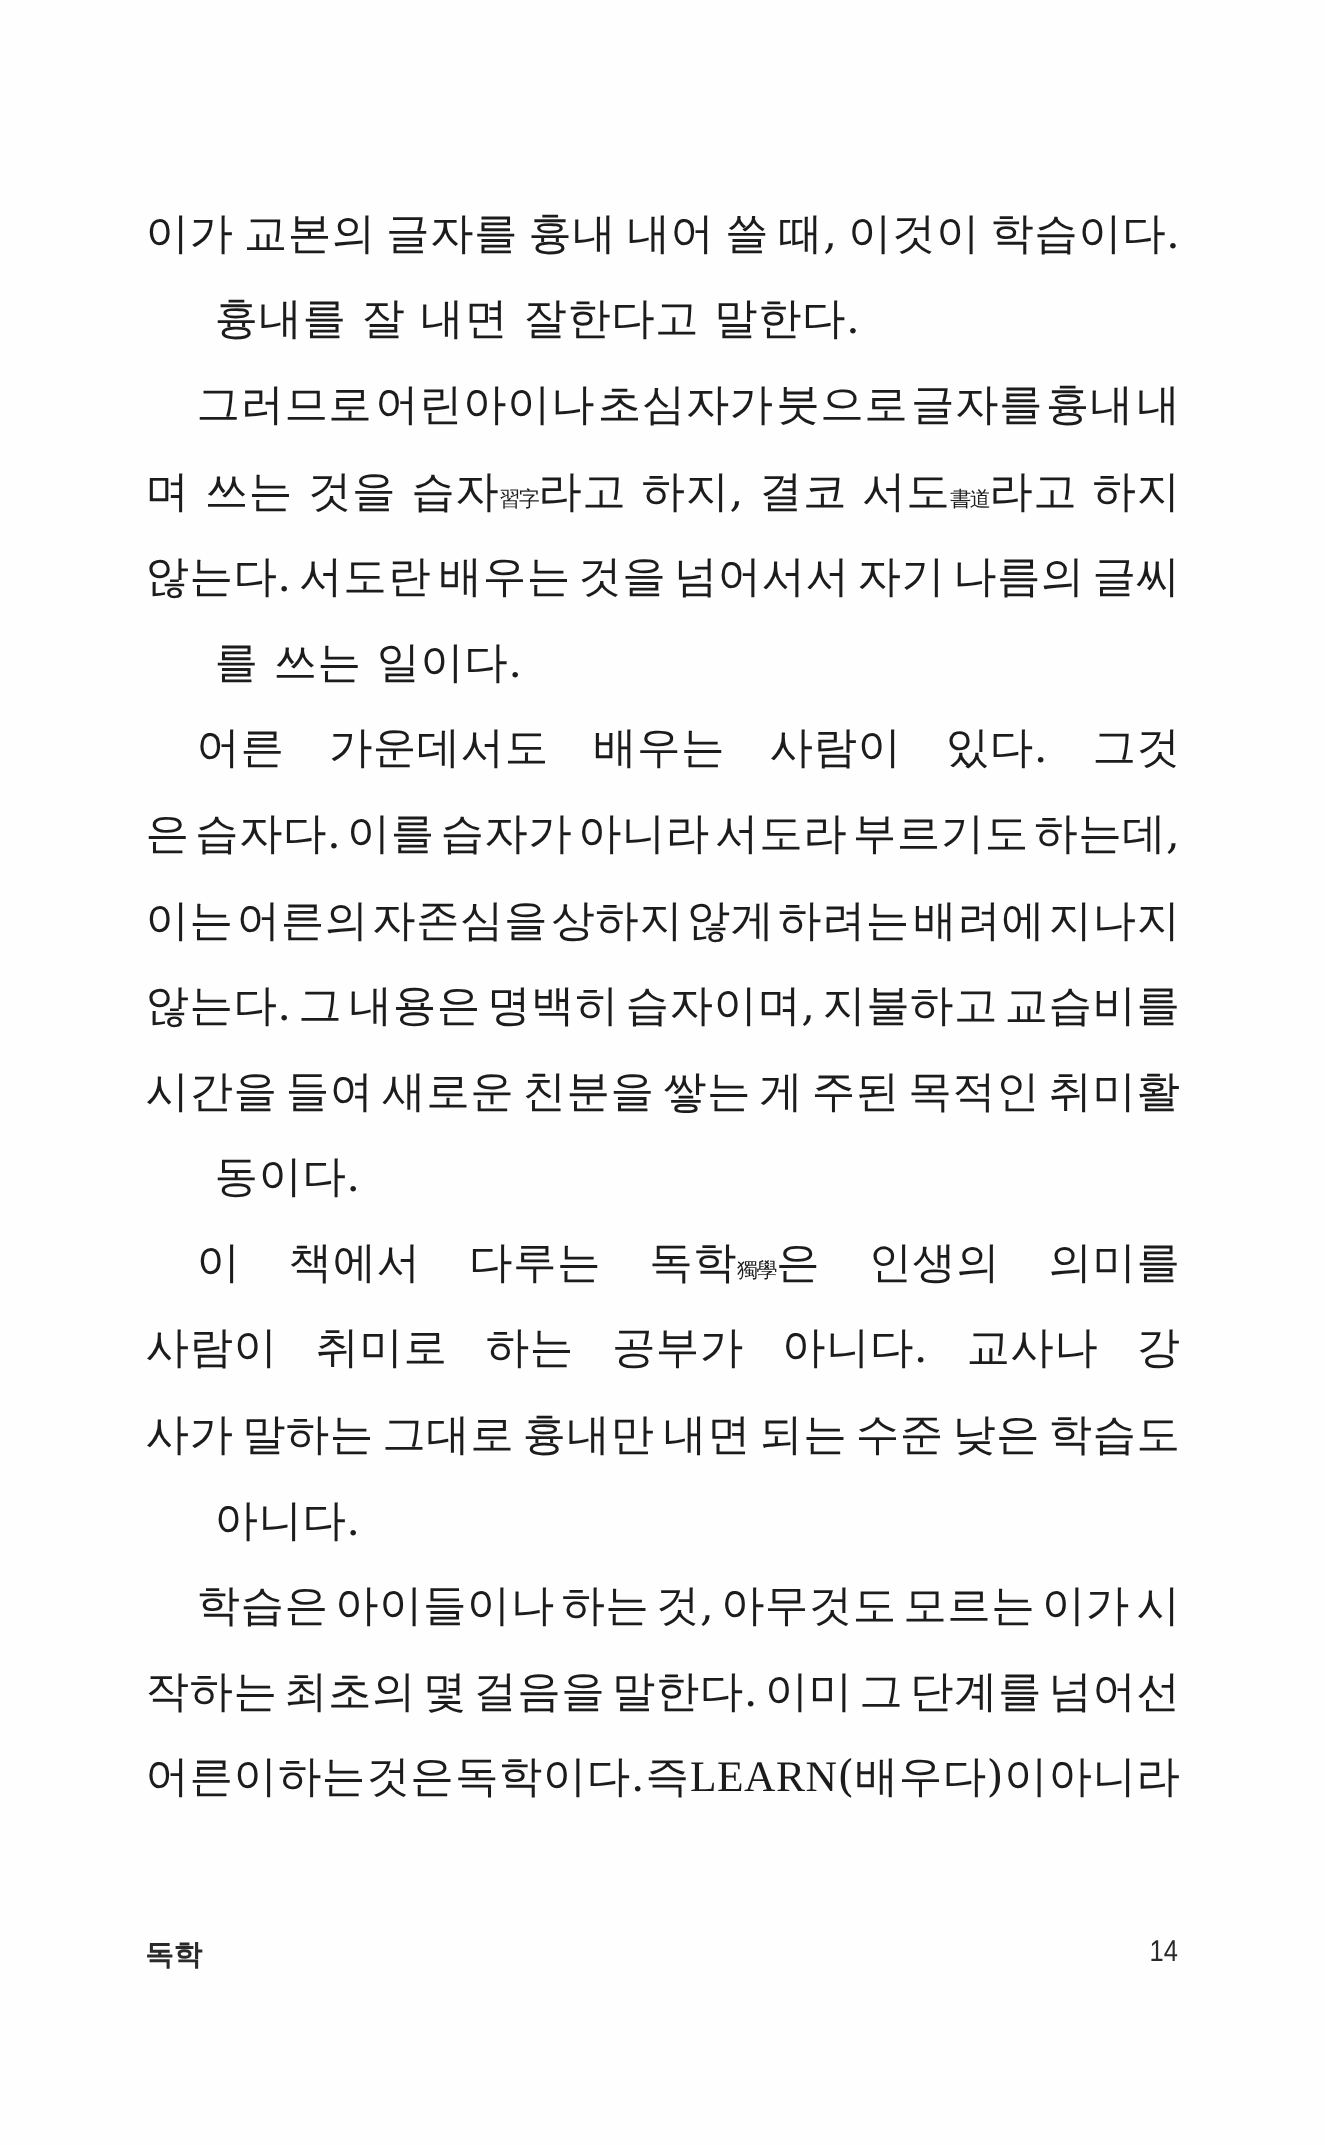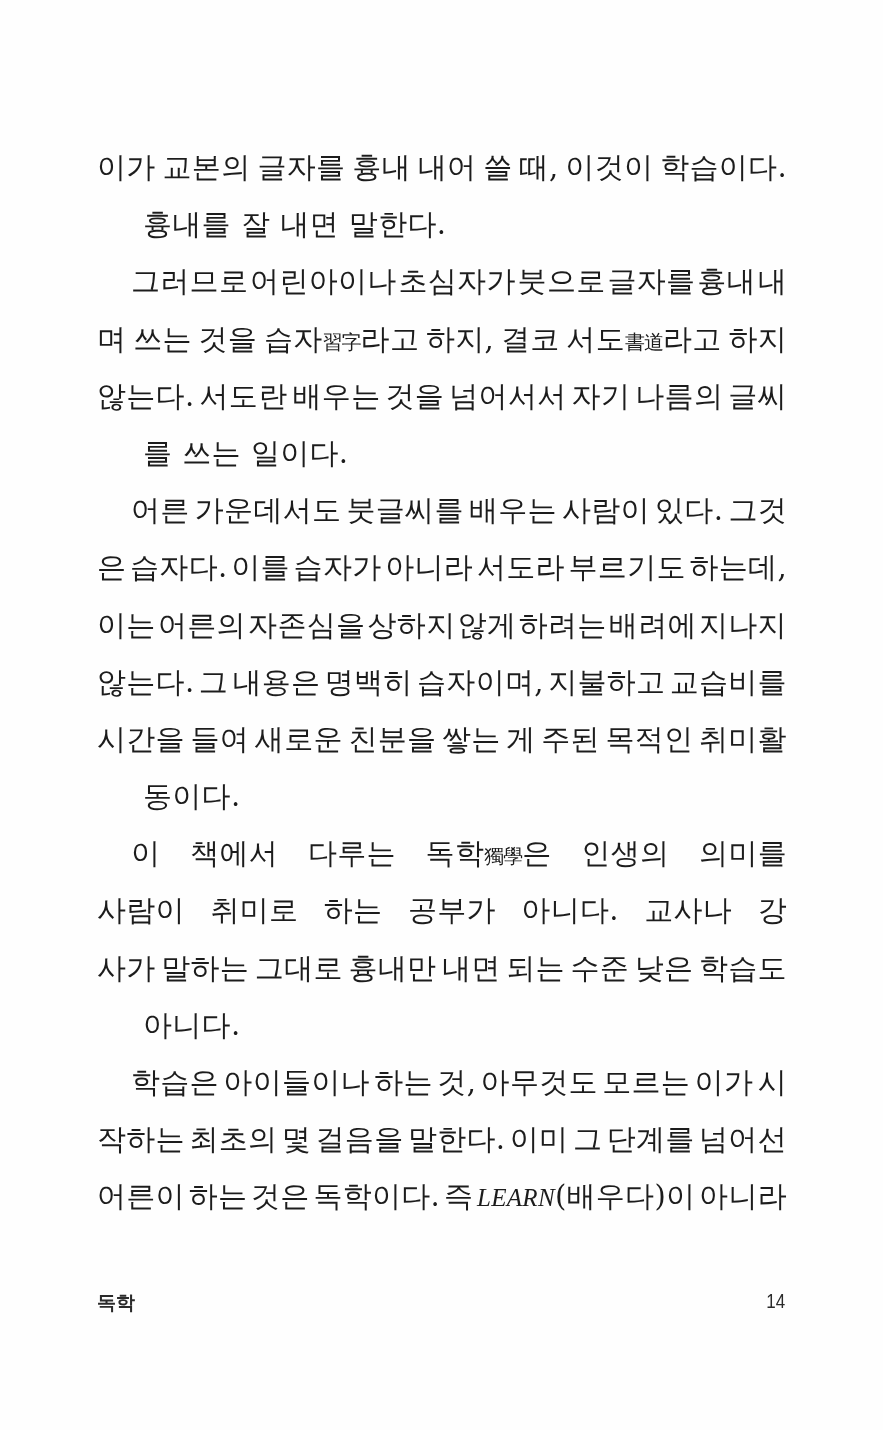--- a/index.html
+++ b/index.html
@@ -17,41 +17,41 @@
     }
     .page {
       position: absolute;
       left: 0; top: 0;
       width: 883px; height: 1430px;
       background: #fefefe;
     }
     .body-text {
       position: absolute;
       left: 97px;
-      top: 144px;
+      top: 132px;
       width: 690px;
     }
     .line {
       height: 57.2px;
       line-height: 46px;
       font-size: 29px;
       white-space: nowrap;
       letter-spacing: 0.3px;
       display: flex;
       justify-content: space-between;
     }
     .line.last {
       justify-content: flex-start;
       margin-left: 46px;
     }
     .line.last .w { margin-right: 10px; }
     .line.indent { padding-left: 34px; }
     .w { display: inline-block; }
-    .hanja { font-size: 20px; letter-spacing: -1px; }
-    .latin { font-family: "Liberation Serif", serif; font-size: 25px; font-style: italic; }
+    .hanja { font-size: 14px; letter-spacing: -1px; }
+    .latin { font-family: "Liberation Serif", serif; font-size: 29px; }
     .footer {
       position: absolute;
       left: 97px;
       top: 1290px;
       width: 688px;
       display: flex;
       justify-content: space-between;
       font-family: "DejaVu Sans", "Liberation Sans", sans-serif;
       font-size: 19px;
       font-weight: bold;
@@ -79,20 +79,21 @@
           <span class="w">내어</span>
           <span class="w">쓸</span>
           <span class="w">때,</span>
           <span class="w">이것이</span>
           <span class="w">학습이다.</span>
         </div>
         <div class="line last">
           <span class="w">흉내를</span>
           <span class="w">잘</span>
           <span class="w">내면</span>
+          <span class="w">잘한다고</span>
           <span class="w">말한다.</span>
         </div>
       </div>
       <div>
         <div class="line indent">
           <span class="w">그러므로</span>
           <span class="w">어린아이나</span>
           <span class="w">초심자가</span>
           <span class="w">붓으로</span>
           <span class="w">글자를</span>
@@ -122,21 +123,20 @@
         <div class="line last">
           <span class="w">를</span>
           <span class="w">쓰는</span>
           <span class="w">일이다.</span>
         </div>
       </div>
       <div>
         <div class="line indent">
           <span class="w">어른</span>
           <span class="w">가운데서도</span>
-          <span class="w">붓글씨를</span>
           <span class="w">배우는</span>
           <span class="w">사람이</span>
           <span class="w">있다.</span>
           <span class="w">그것</span>
         </div>
         <div class="line">
           <span class="w">은</span>
           <span class="w">습자다.</span>
           <span class="w">이를</span>
           <span class="w">습자가</span>

